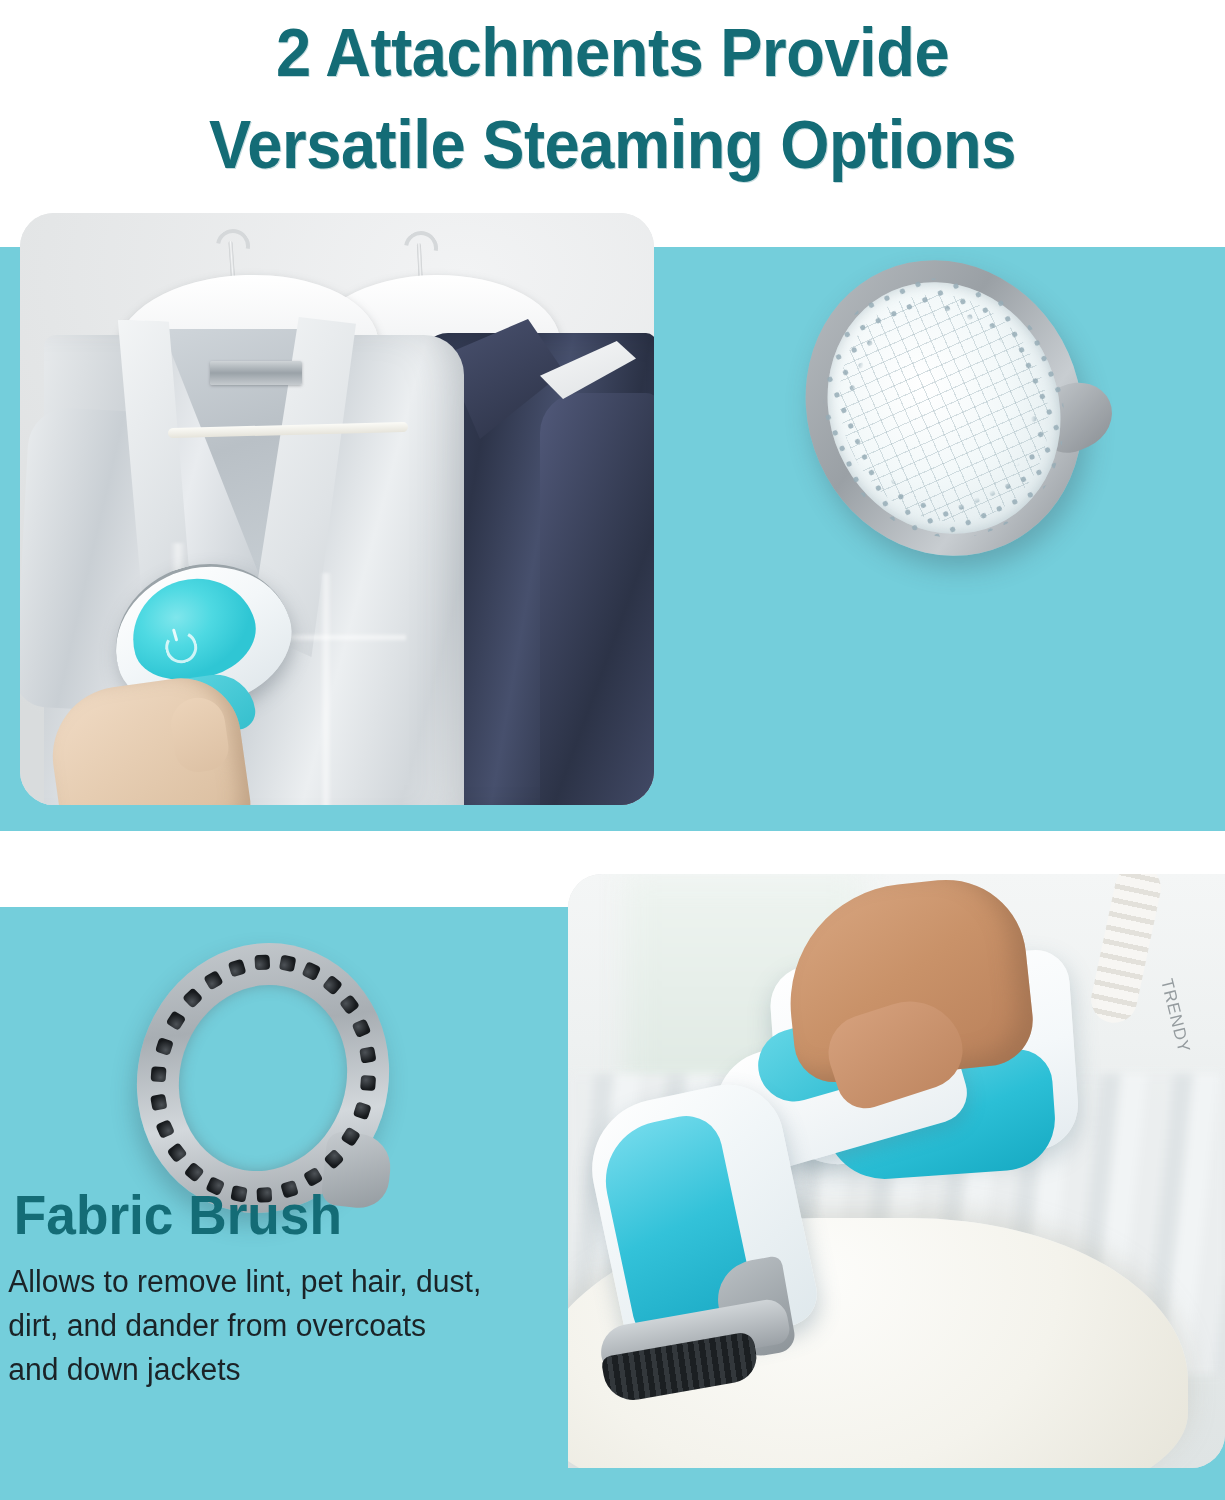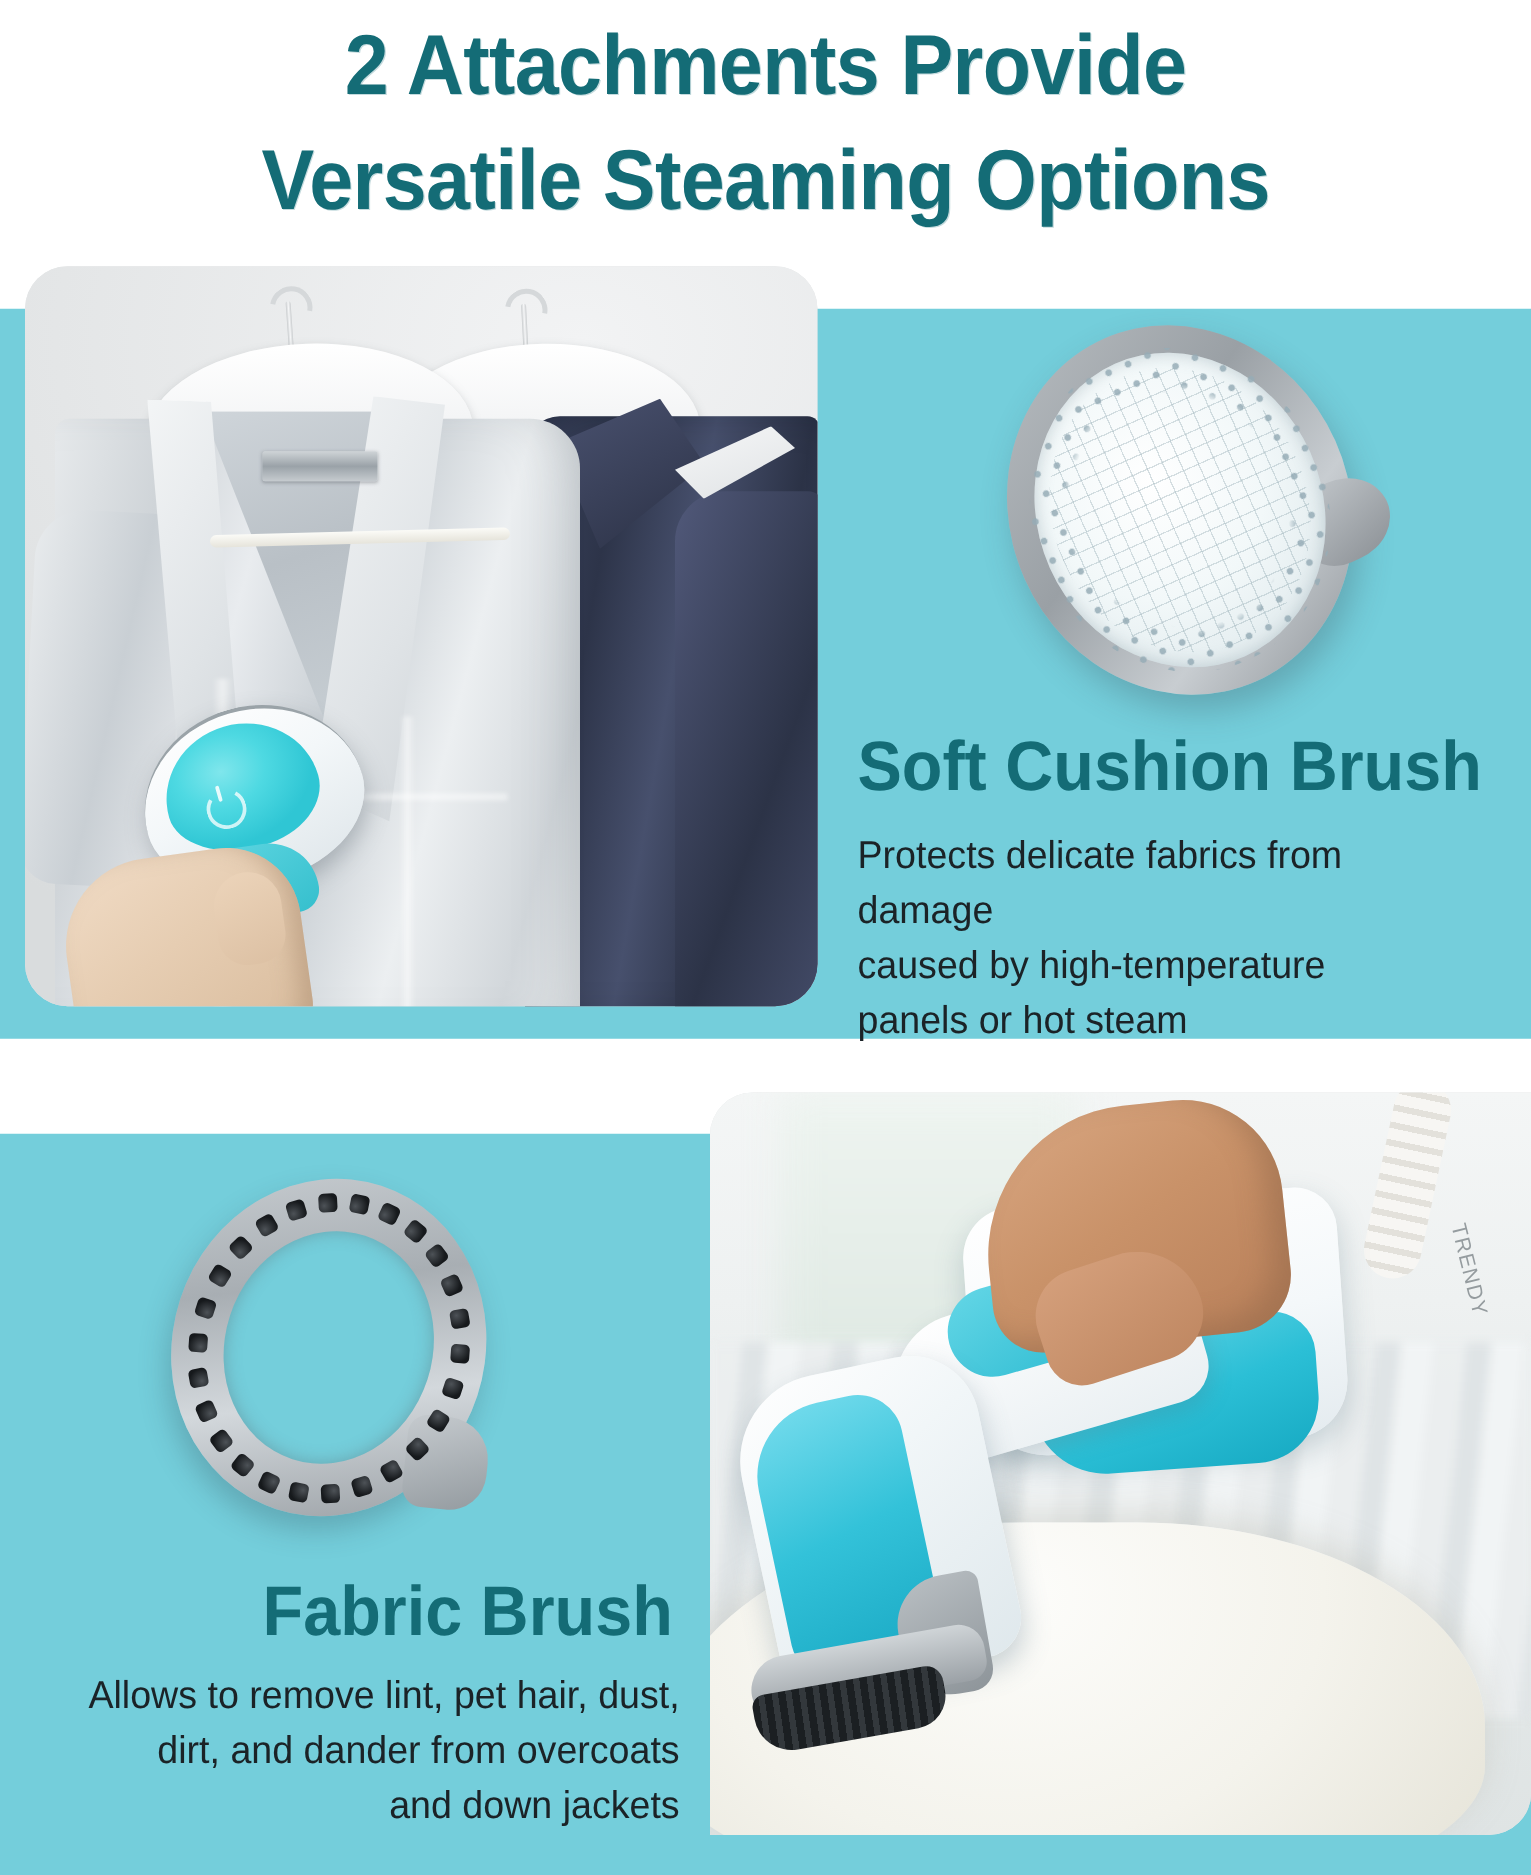--- a/index.html
+++ b/index.html
@@ -365,23 +365,23 @@
     position: absolute;
     left: 50%; top: 50%;
     width: 15px; height: 15px;
     margin: -7px 0 0 -7px;
     background: radial-gradient(circle at 35% 30%, #4d5257, #16191c 70%);
     border-radius: 4px;
   }
 
   .copy-bottom {
     position: absolute;
-    left: 0px; top: 1258px;
+    left: 0px; top: 1184px;
     width: 552px;
-    text-align: right;
+    text-align: left;
   }
   .copy-bottom .block-title { transform-origin: 50% 0; }
   .copy-bottom .block-body { margin-top: 14px; transform-origin: 50% 0; }
 
   
   .photo-pillow {
     left: 568px;
     top: 874px;
     width: 657px;
     height: 594px;
@@ -569,28 +569,20 @@
   </div>
 
   <div class="cushion-brush">
     <div class="rim"></div>
     <div class="nub"></div>
     <div class="pad"></div>
     <div class="mesh"></div>
     <div class="dots"></div>
   </div>
 
-  <div class="block-copy copy-top">
-    <div class="block-title">Soft Cushion Brush</div>
-    <div class="block-body">
-      <div>Protects delicate fabrics from damage</div>
-      <div>caused by high-temperature</div>
-      <div>panels or hot steam</div>
-    </div>
-  </div>
 
   <div class="bottom-band"></div>
   <div class="bottom-right-strip"></div>
 
   <div class="fabric-ring">
     <div class="ring-outer"></div>
     <div class="ring-inner"></div>
     <div class="tab"></div>
     <div class="bristles" id="bristles">
         <i style="transform: translate(104px, 0px) rotate(0deg);"></i>

